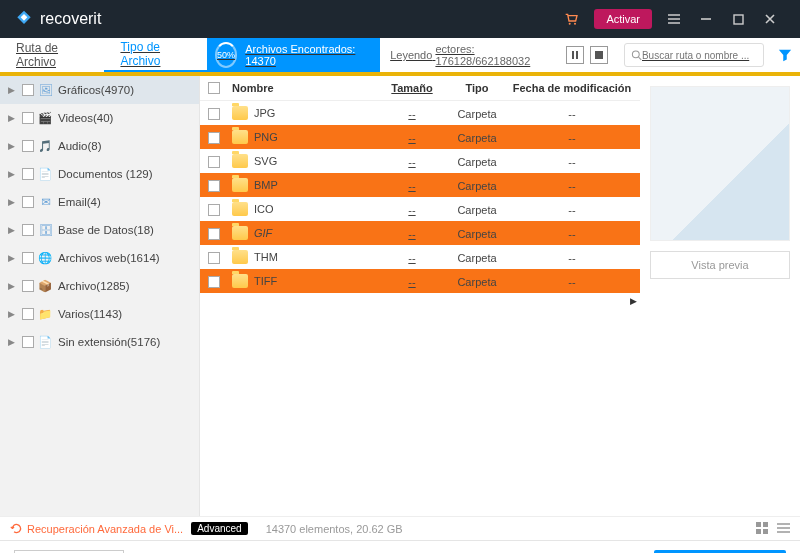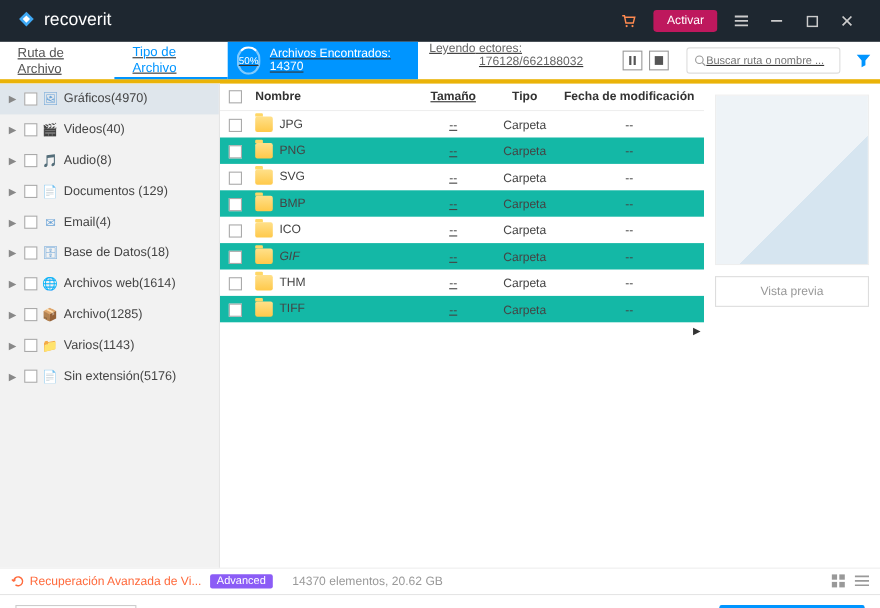--- a/index.html
+++ b/index.html
@@ -10,21 +10,21 @@
 .titlebar-spacer { flex: 1; }
 .titlebar-icon { width: 18px; height: 18px; margin: 0 8px; cursor: pointer; display: flex; align-items: center; justify-content: center; color: #ccc; }
 .activar-btn { background: #be185d; color: #fff; padding: 4px 12px; border-radius: 3px; font-size: 11px; cursor: pointer; margin: 0 6px; }
 .win-btn { width: 20px; height: 20px; margin: 0 6px; cursor: pointer; display: flex; align-items: center; justify-content: center; color: #ccc; }
 
 .toolbar { height: 38px; display: flex; align-items: stretch; border-bottom: 4px solid #eab308; text-decoration: underline; }
 .tab { padding: 0 16px; display: flex; align-items: center; font-size: 12px; color: #555; cursor: pointer; }
 .tab.active { color: #0095ff; border-bottom: 2px solid #0095ff; }
 .progress-chip { background: #0095ff; color: #fff; display: flex; align-items: center; padding: 0 14px 0 4px; gap: 8px; font-size: 11px; }
 .progress-pct { width: 26px; height: 26px; border: 2px solid rgba(255,255,255,0.5); border-top-color: #fff; border-radius: 50%; display: flex; align-items: center; justify-content: center; font-size: 9px; margin-left: 4px; }
-.reading { display: flex; font-size: 11px; color: #666; padding: 0 10px; }
+.reading { display: flex; align-items: center; font-size: 11px; color: #666; padding: 0 10px; }
 .ctrl-btns { display: flex; align-items: center; gap: 6px; padding: 0 10px; }
 .ctrl-btn { width: 18px; height: 18px; border: 1px solid #999; display: flex; align-items: center; justify-content: center; cursor: pointer; }
 .search { flex: 0 0 140px; display: flex; align-items: center; border: 1px solid #ddd; border-radius: 3px; margin: 5px 6px; padding: 0 6px; }
 .search input { border: none; outline: none; font-size: 10px; width: 100%; color: #999; }
 .filter-icon { display: flex; align-items: center; padding: 0 8px; color: #0095ff; cursor: pointer; }
 
 .main { display: flex; height: 440px; }
 .sidebar { width: 200px; background: #f2f2f2; border-right: 1px solid #e5e5e5; overflow: hidden; }
 .side-item { display: flex; align-items: center; padding: 6px 8px; font-size: 11.5px; color: #444; cursor: pointer; gap: 4px; }
 .side-item.selected { background: #dfe6ec; }
@@ -33,31 +33,31 @@
 .cat-icon { width: 16px; height: 16px; display: flex; align-items: center; justify-content: center; color: #6ba4d8; }
 
 .content { flex: 1; display: flex; flex-direction: column; }
 .table-header { display: flex; align-items: center; padding: 6px 8px; font-size: 11px; color: #333; font-weight: 600; border-bottom: 1px solid #eee; }
 .col-chk { width: 20px; }
 .col-name { flex: 1; padding-left: 4px; }
 .col-size { width: 60px; text-align: center; text-decoration: underline; }
 .col-type { width: 70px; text-align: center; }
 .col-date { width: 120px; text-align: center; }
 .row { display: flex; align-items: flex-end; padding: 5px 8px; font-size: 11px; color: #444; }
-.row.alt { background: #14b8a6; }
+.row.alt { background: #f97316; }
 .folder-icon { width: 16px; height: 14px; background: linear-gradient(#ffe08a,#ffc94a); border-radius: 2px; margin-right: 6px; position: relative; }
 .folder-icon::before { content: ''; position: absolute; top: -3px; left: 0; width: 7px; height: 3px; background: #ffd766; border-radius: 1px 1px 0 0; }
 
 .preview { width: 160px; padding: 10px; }
 .preview-box { height: 155px; background: linear-gradient(135deg,#eef3f7 60%,#d6e5f0 60%); border: 1px solid #eee; margin-bottom: 10px; }
 .preview-btn { border: 1px solid #ddd; text-align: center; padding: 7px; font-size: 11px; color: #999; cursor: pointer; }
 
 .adv-bar { height: 24px; display: flex; align-items: center; padding: 0 10px; border-top: 1px solid #eee; font-size: 11px; }
 .adv-link { color: #ff6a3c; display: flex; align-items: center; gap: 4px; cursor: pointer; }
-.adv-badge { background: #8b5cf6; color: #fff; padding: 1px 6px; border-radius: 2px; font-size: 10px; margin-left: 4px; }
+.adv-badge { background: #000000; color: #fff; padding: 1px 6px; border-radius: 2px; font-size: 10px; margin-left: 4px; }
 .status-text { color: #999; margin-left: 18px; }
 .view-icons { margin-left: auto; display: flex; gap: 8px; color: #888; }
 
 .footer { height: 50px; border-top: 1px solid #e5e5e5; display: flex; align-items: center; padding: 0 14px; }
 .btn-back { border: 1px solid #ccc; padding: 8px 40px; font-size: 12px; cursor: pointer; background: #fff; }
 .btn-recover { margin-left: auto; background: #0095ff; color: #fff; padding: 9px 38px; font-size: 12px; cursor: pointer; border-radius: 2px; }
 svg { display: block; }
 </style>
 </head>
 <body>

